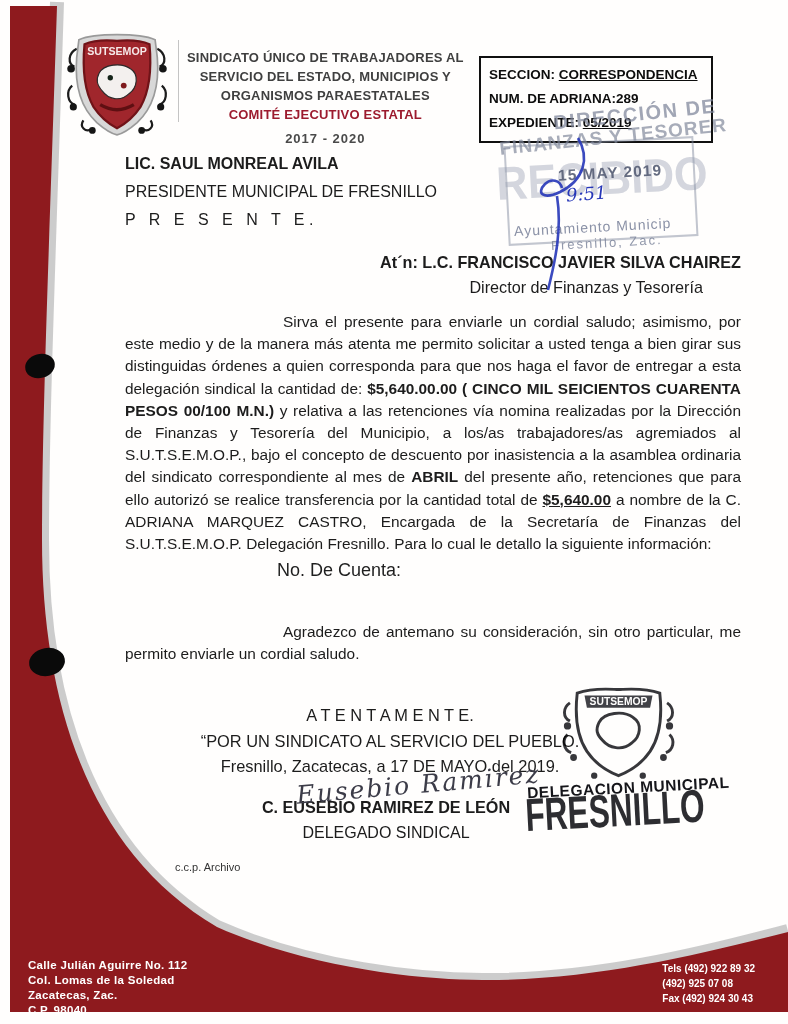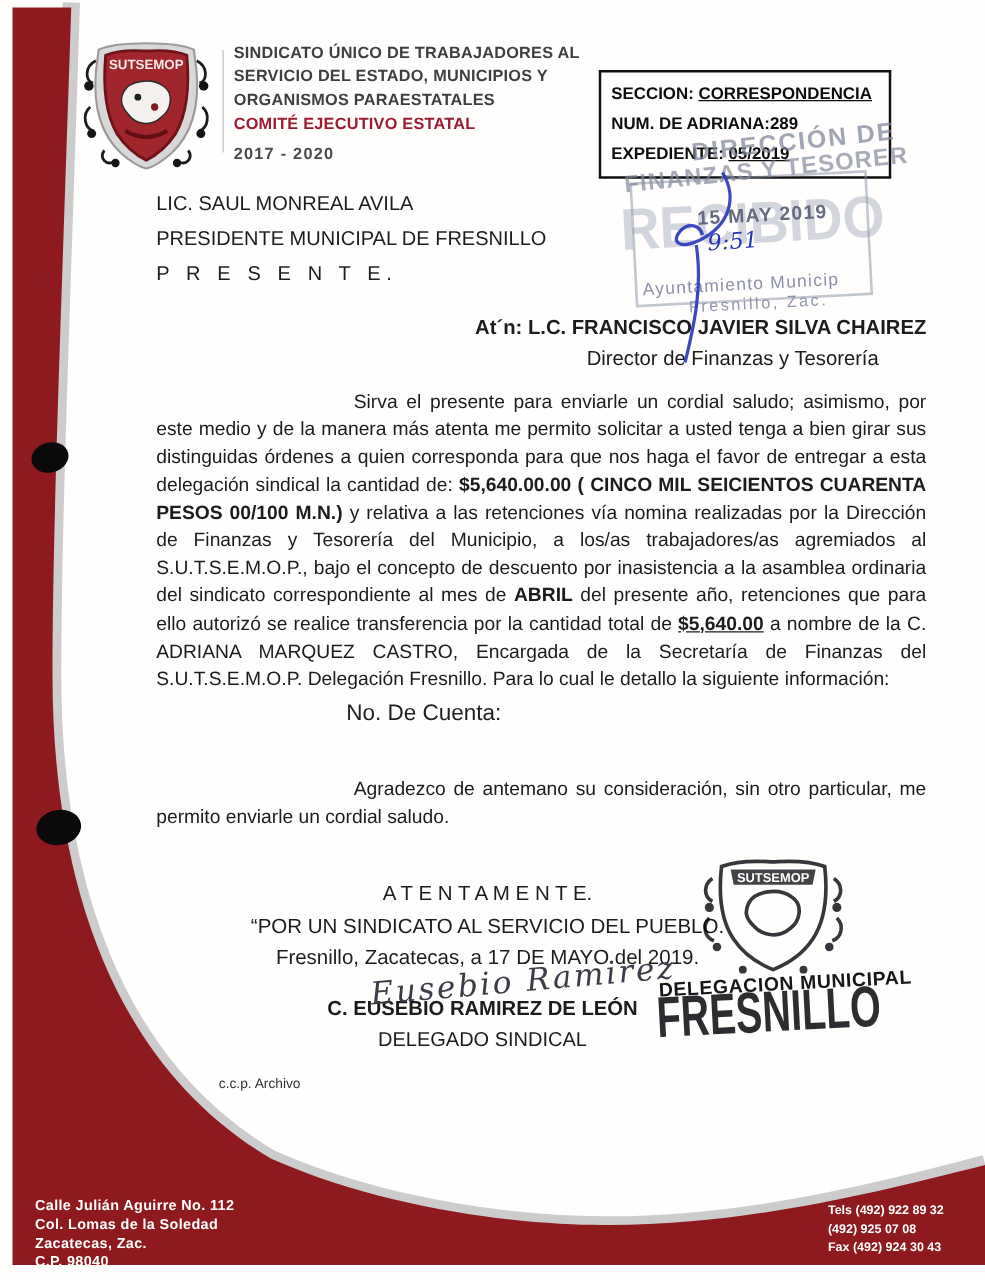--- a/index.html
+++ b/index.html
@@ -8,21 +8,21 @@
     font-family:"Liberation Sans",sans-serif;color:#1c1c1c;
   }
   .abs{position:absolute;}
   .b{font-weight:bold;}
   .uline{text-decoration:underline;}
   svg.bg{position:absolute;left:0;top:0;z-index:0;}
 
   
   .crest{left:58px;top:24px;z-index:1;}
   .hdr-divider{left:178px;top:40px;width:1px;height:82px;background:#c4c4c4;z-index:1;}
-  .hdr-text{left:187px;top:32px;font-size:13px;font-weight:bold;color:#3f3f3f;line-height:19px;letter-spacing:.2px;z-index:1;}
+  .hdr-text{left:187px;top:48px;font-size:13px;font-weight:bold;color:#3f3f3f;line-height:19px;letter-spacing:.2px;z-index:1;text-align:center;}
   .committee{color:#9c1b2e;}
   .period{color:#4a4a4a;letter-spacing:1px;margin-top:5px;}
 
   
   .refbox{left:479px;top:56px;width:214px;border:2px solid #101010;padding:5px 8px 6px 8px;
     font-size:13.5px;font-weight:bold;color:#0d0d0d;line-height:24px;z-index:2;background:transparent;white-space:nowrap;}
 
   
   .stamp{pointer-events:none;white-space:nowrap;}
   .st-dept1{left:553px;top:103px;font-size:20px;font-weight:bold;color:rgba(125,132,152,.72);
@@ -36,21 +36,21 @@
   .st-date{left:558px;top:164px;font-size:15.5px;font-weight:bold;color:rgba(88,95,118,.92);
     transform:rotate(-3deg);letter-spacing:1px;z-index:4;}
   .st-time{left:566px;top:183px;font-size:18px;color:#2636b8;font-family:"DejaVu Serif",serif;
     font-style:italic;transform:rotate(-4deg);z-index:5;}
   .st-org{left:514px;top:219px;font-size:14px;color:rgba(118,126,150,.85);transform:rotate(-3deg);letter-spacing:1px;z-index:3;}
   .st-place{left:551px;top:235px;font-size:13px;color:rgba(118,126,150,.8);transform:rotate(-3deg);letter-spacing:2px;z-index:3;}
   .pen{z-index:5;}
 
   
   .addressee{left:125px;top:150px;font-size:16px;line-height:28px;z-index:1;}
-  .addr-name{font-weight:normal;}
+  .addr-name{font-weight:bold;}
   .presente{letter-spacing:4.5px;}
 
   
   .attn{left:318px;top:250px;width:423px;text-align:right;font-size:16.2px;line-height:25px;z-index:1;}
   .attn-name{font-weight:bold;}
   .attn-role{padding-right:38px;}
 
   
   .body-par{left:125px;top:311px;width:616px;font-size:15.4px;line-height:22.2px;
     text-align:justify;text-indent:158px;z-index:1;}

